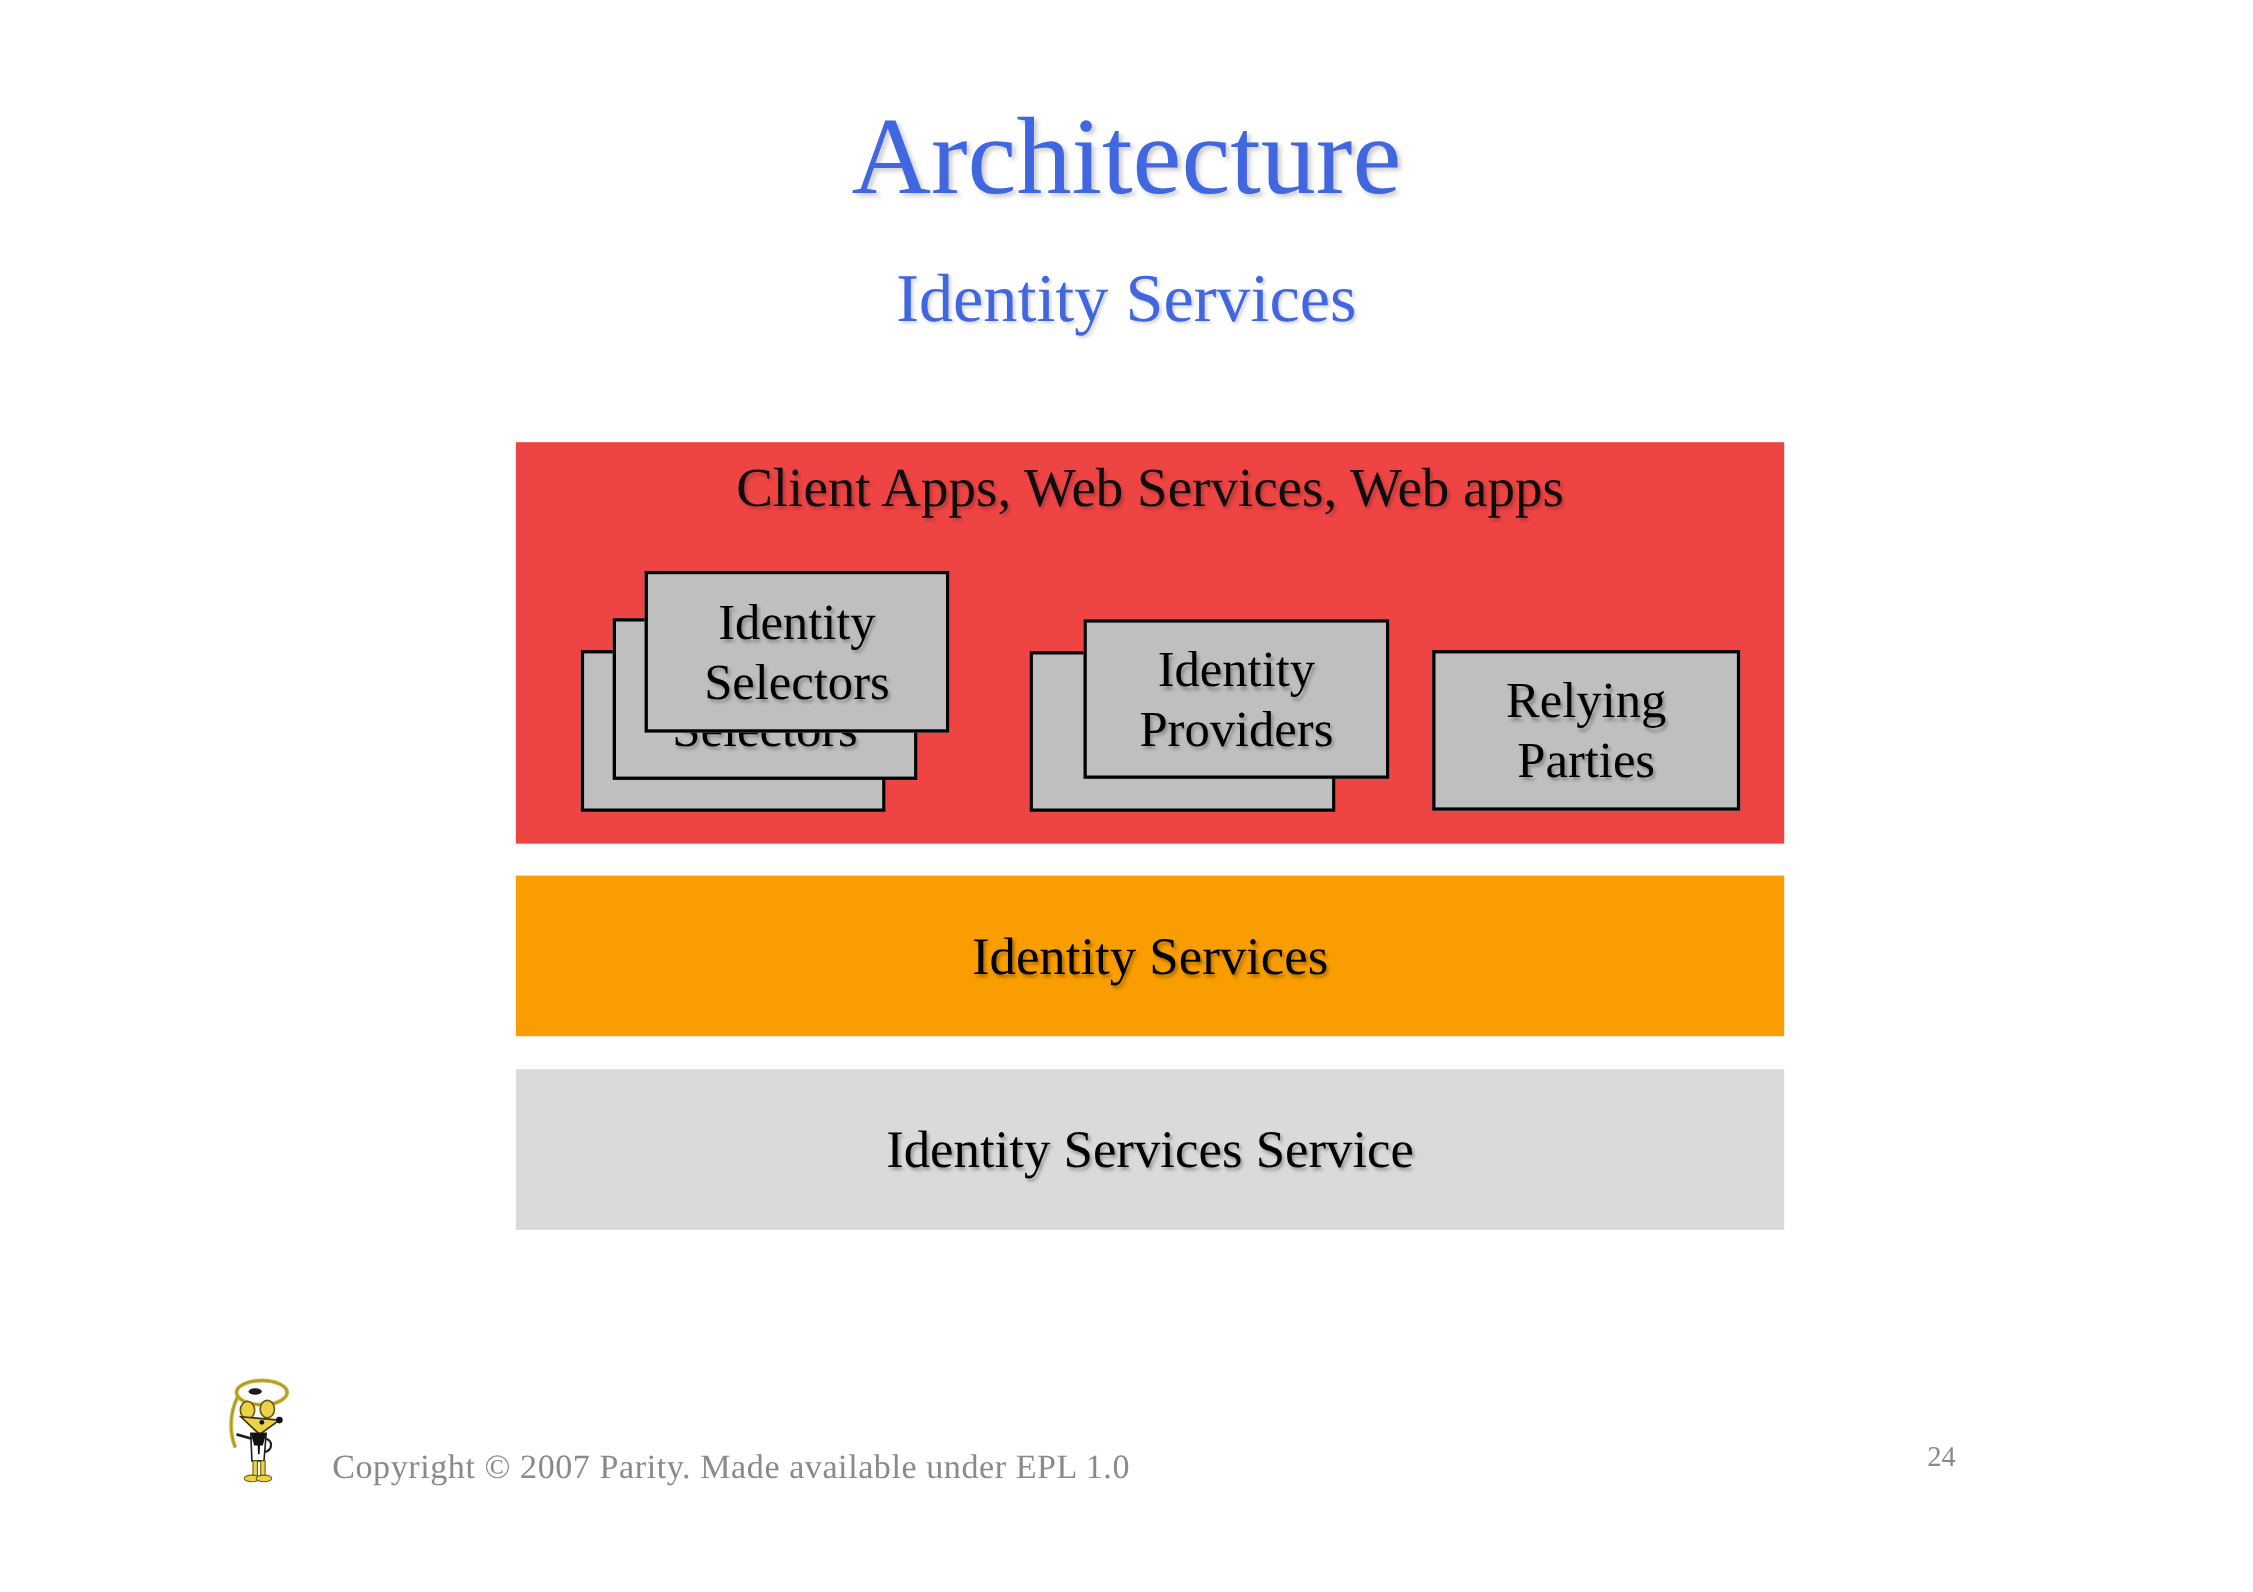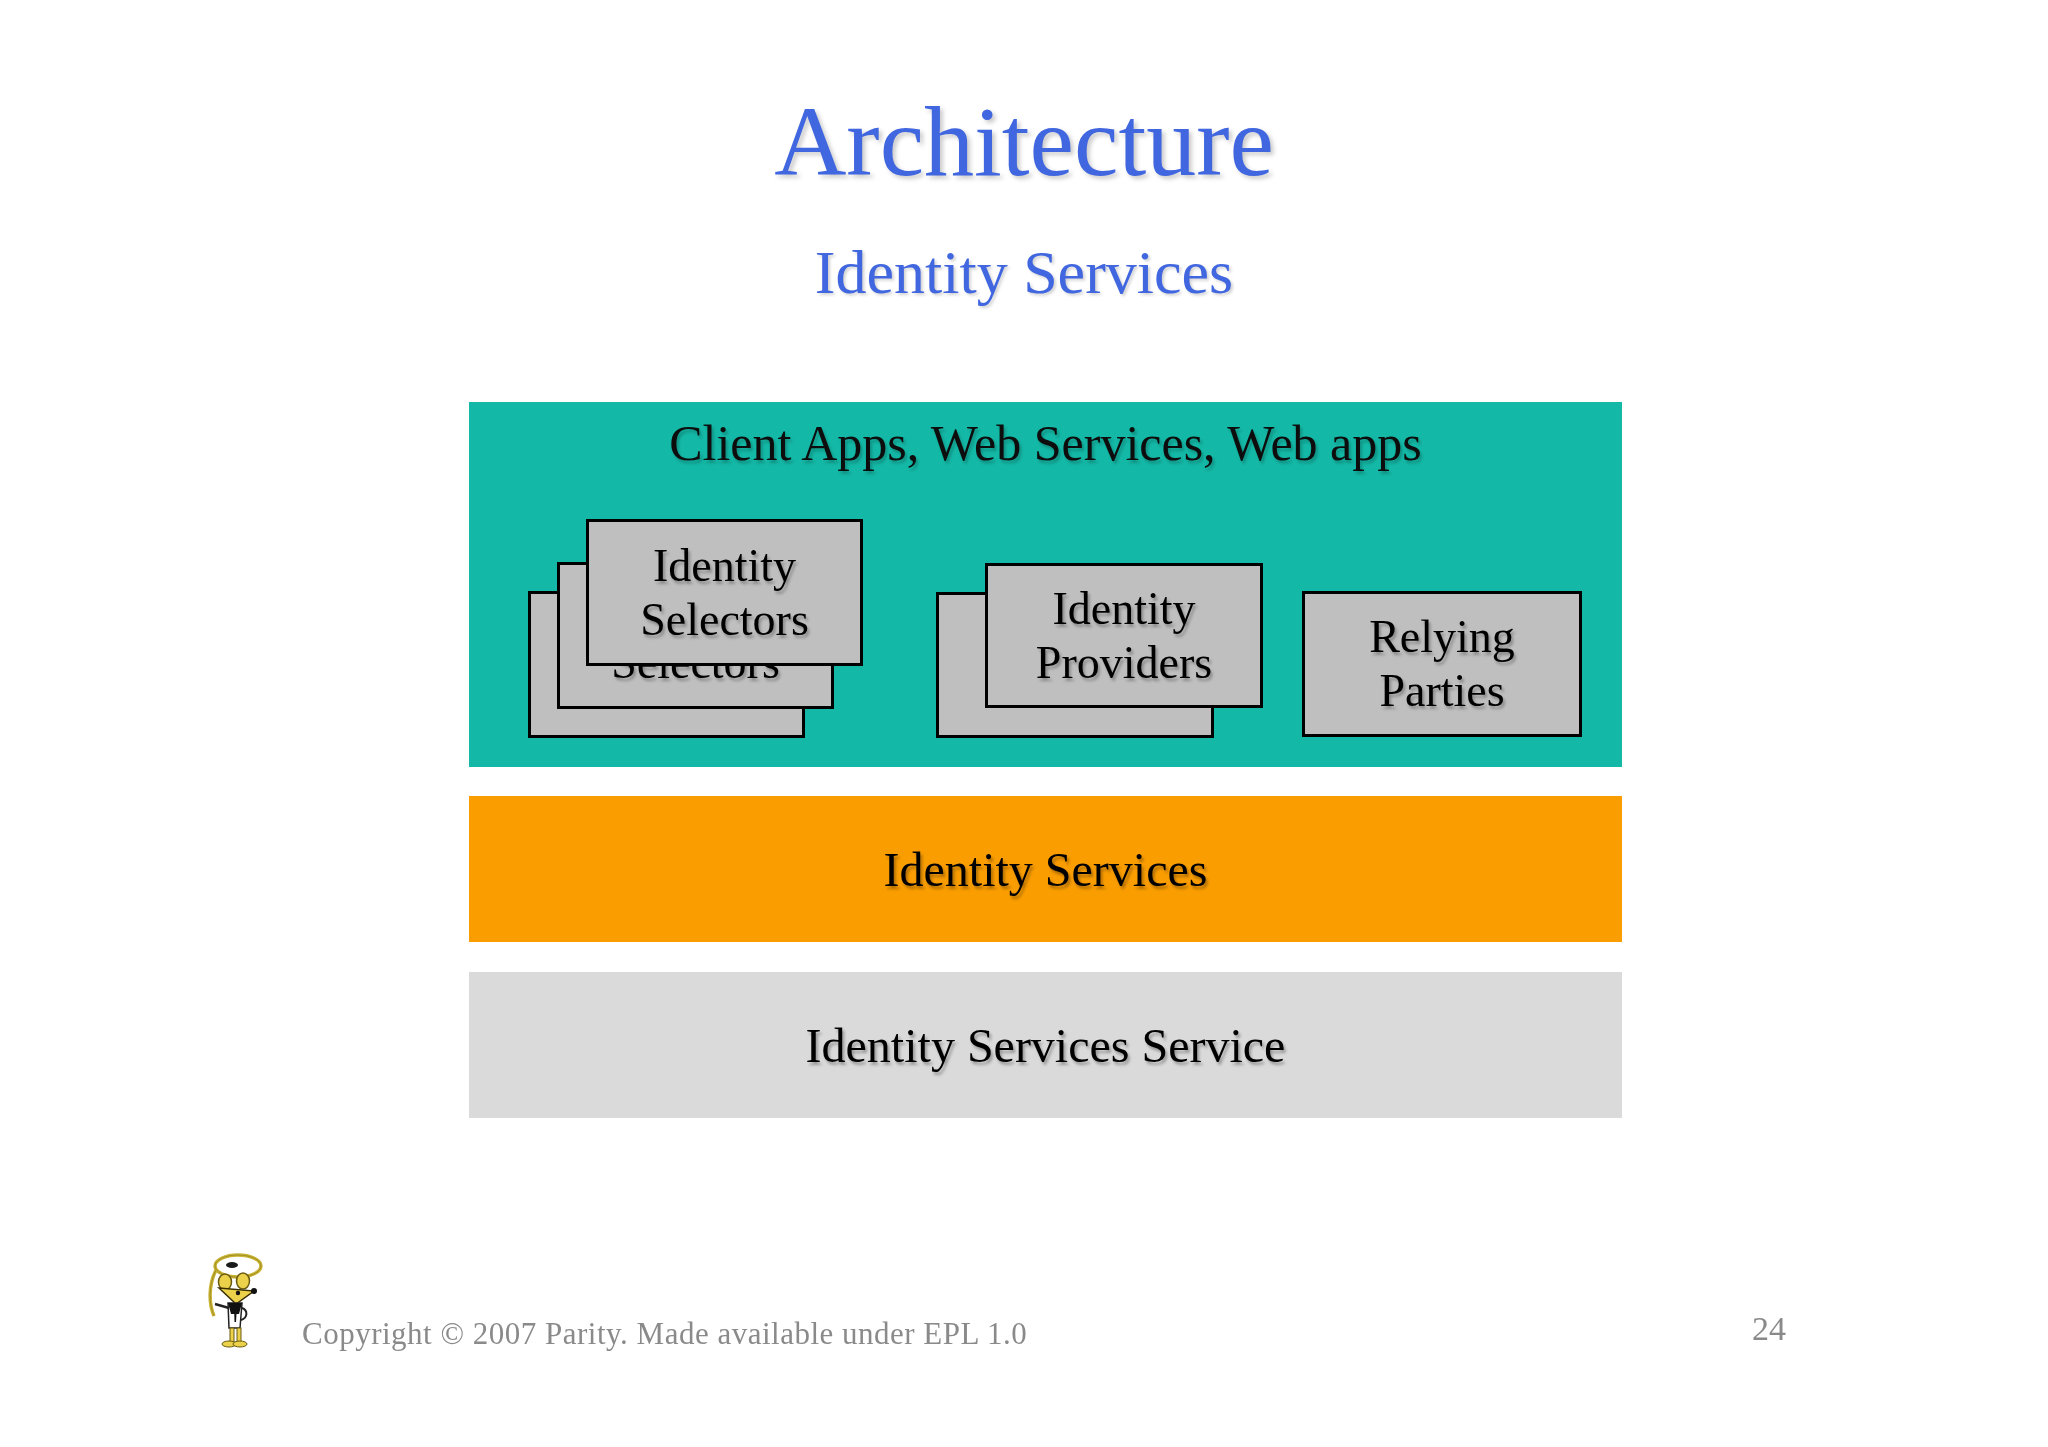--- a/index.html
+++ b/index.html
@@ -28,21 +28,21 @@
     text-align: center;
     font-size: 62px;
     line-height: 1.05;
     color: #4066e0;
     text-shadow: 2px 2px 3px rgba(140,140,140,0.4);
   }
   .client-layer {
     position: absolute;
     left: 469px; top: 402px;
     width: 1153px; height: 365px;
-    background: #14b8a6;
+    background: #ef4444;
   }
   .client-layer-title {
     position: absolute;
     top: 12px; left: 0;
     width: 100%;
     text-align: center;
     font-size: 50px;
     color: #0d0d0d;
     text-shadow: 2px 3px 3px rgba(0,0,0,0.22);
   }
@@ -101,21 +101,21 @@
   .footer-copyright {
     position: absolute;
     left: 302px; top: 1316px;
     font-size: 31px;
     color: #8a8a8a;
     letter-spacing: 0.5px;
   }
   .page-number {
     position: absolute;
     left: 1752px; top: 1310px;
-    font-size: 34px;
+    font-size: 26px;
     color: #8a8a8a;
   }
 </style>
 </head>
 <body>
 
 <div class="slide">
 
   <div class="slide-title">Architecture</div>
   <div class="slide-subtitle">Identity Services</div>

